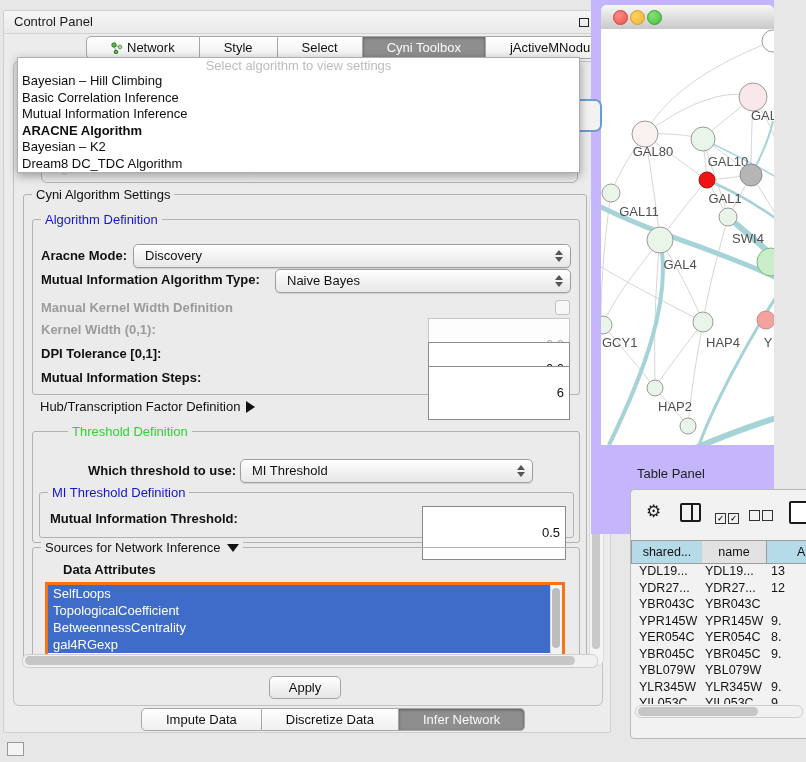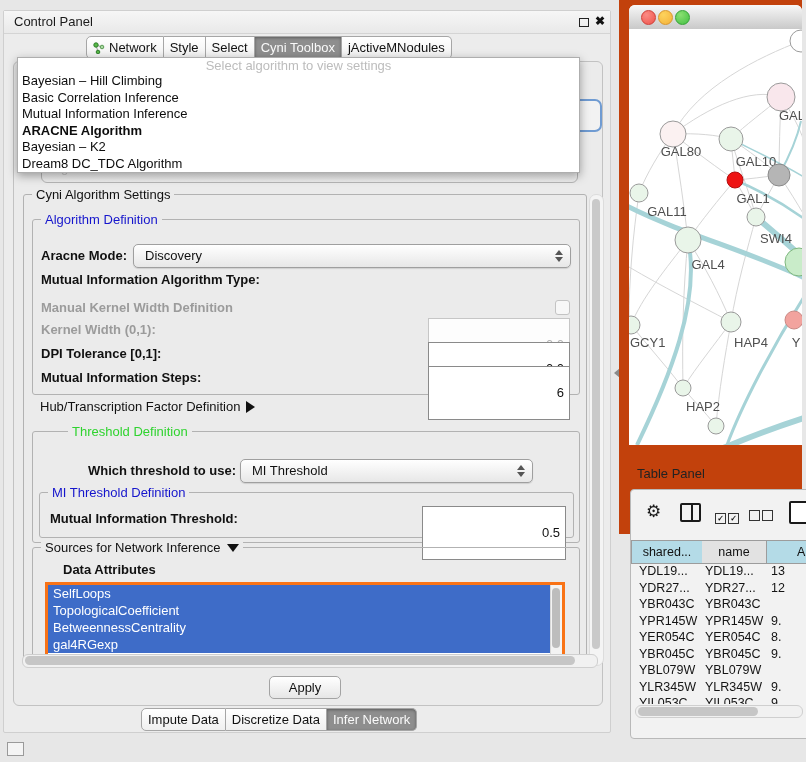--- a/index.html
+++ b/index.html
@@ -10,21 +10,21 @@
   .cp{left:3px;top:10px;width:606px;height:721px;background:#ececec;
       border:1px solid #cfcfcf;border-radius:2px;}
   .cp-titlebar{left:0;top:0;right:0;height:22px;background:linear-gradient(#f6f6f6,#e9e9e9);
       border-bottom:1px solid #d4d4d4;}
   .cp-title{left:10px;top:3px;font-size:13px;color:#1a1a1a;}
   .float-ico{right:21px;top:7px;width:8px;height:7px;border:1.6px solid #222;}
   .close-ico{right:5px;top:3px;font-size:12px;font-weight:bold;color:#111;}
   
   .tabs{display:flex;}
   .tab{border:1px solid #a6a6a6;border-left:none;background:linear-gradient(#ffffff,#f0f0f0);
-      height:21px;line-height:21px;font-size:13px;padding:0 6px;color:#111;white-space:nowrap;}
+      height:21px;line-height:21px;font-size:13px;padding:0 24px;color:#111;white-space:nowrap;}
   .tab:first-child{border-left:1px solid #a6a6a6;border-radius:5px 0 0 5px;}
   .tab:last-child{border-radius:0 5px 5px 0;}
   .tab.sel{background:#8e8e8e;color:#fafafa;box-shadow:inset 0 1px 3px rgba(0,0,0,.35);}
   .tab .nicon{display:inline-block;width:12px;height:12px;vertical-align:-2px;margin-right:4px;}
   
   .content{left:9px;top:50px;width:588px;height:643px;background:#ebebeb;
       border:1px solid #c2c2c2;border-radius:6px;}
   
   .group{border:1px solid #b2b2b2;border-radius:3px;}
   .gtitle{position:absolute;top:-8px;left:8px;background:#ebebeb;padding:0 4px;
@@ -60,21 +60,21 @@
   .hthumb{position:absolute;top:1px;height:9px;border-radius:5px;background:#c6c6c6;}
   .btn{border:1px solid #a3a3a3;border-radius:5px;background:linear-gradient(#ffffff,#e6e6e6);
       font-size:13px;text-align:center;line-height:21px;color:#111;}
   
   .dd{left:17px;top:57px;width:561px;background:#fff;border:1px solid #aeaeae;
       box-shadow:0 3px 9px rgba(0,0,0,.35);z-index:50;}
   .dd-prompt{height:15px;line-height:15px;text-align:center;color:#bcbcbc;font-size:13px;}
   .dd-item{height:16.5px;line-height:16.5px;font-size:13px;padding-left:4px;color:#0d0d0d;white-space:nowrap;}
   .dd-item.bold{font-weight:bold;}
   
-  .desktop{left:619px;top:0;width:183px;height:534px;background:#c2410c;}
+  .desktop{left:591px;top:0;width:183px;height:534px;background:#c4b5fd;}
   .netwin{left:10px;top:5px;width:173px;height:440px;border-radius:6px 6px 0 0;
       background:#fff;overflow:hidden;}
   .net-titlebar{left:0;top:0;right:0;height:24px;background:linear-gradient(#f7f7f7,#c9c9c9);
       border-bottom:1px solid #979797;}
   .light{width:13px;height:13px;border-radius:50%;top:5px;}
   .canvas{left:0;top:24px;width:173px;height:416px;background:#fff;overflow:hidden;}
   
   .tp-label{font-size:13px;color:#222;}
   .tpanel{left:630px;top:489px;width:176px;height:248px;background:#f2f2f2;
       border:1px solid #b9b9b9;border-radius:4px 0 0 4px;overflow:hidden;}
@@ -137,20 +137,24 @@
         <div class="abs group" style="left:8px;top:24px;width:546px;height:174px;">
           <span class="gtitle blue">Algorithm Definition</span>
 
           <span class="abs lbl" style="left:8px;top:28px;">Aracne Mode:</span>
           <div class="abs combo" style="left:100px;top:24px;width:425px;">
             <span>Discovery</span>
             <span class="stepper"></span>
           </div>
 
           <span class="abs lbl" style="left:8px;top:52px;">Mutual Information Algorithm Type:</span>
+          <div class="abs combo" style="left:242px;top:49px;width:283px;">
+            <span>Naive Bayes</span>
+            <span class="stepper"></span>
+          </div>
 
           <span class="abs lbl dis" style="left:8px;top:80px;">Manual Kernel Width Definition</span>
           <div class="abs cbox" style="left:522px;top:80px;"></div>
 
           <span class="abs lbl dis" style="left:8px;top:102px;">Kernel Width (0,1):</span>
           <div class="abs tfield dis" style="left:395px;top:98px;width:130px;">0.0</div>
 
           <span class="abs lbl" style="left:8px;top:126px;">DPI Tolerance [0,1]:</span>
           <div class="abs tfield" style="left:395px;top:122px;width:130px;">0.0</div>
 

